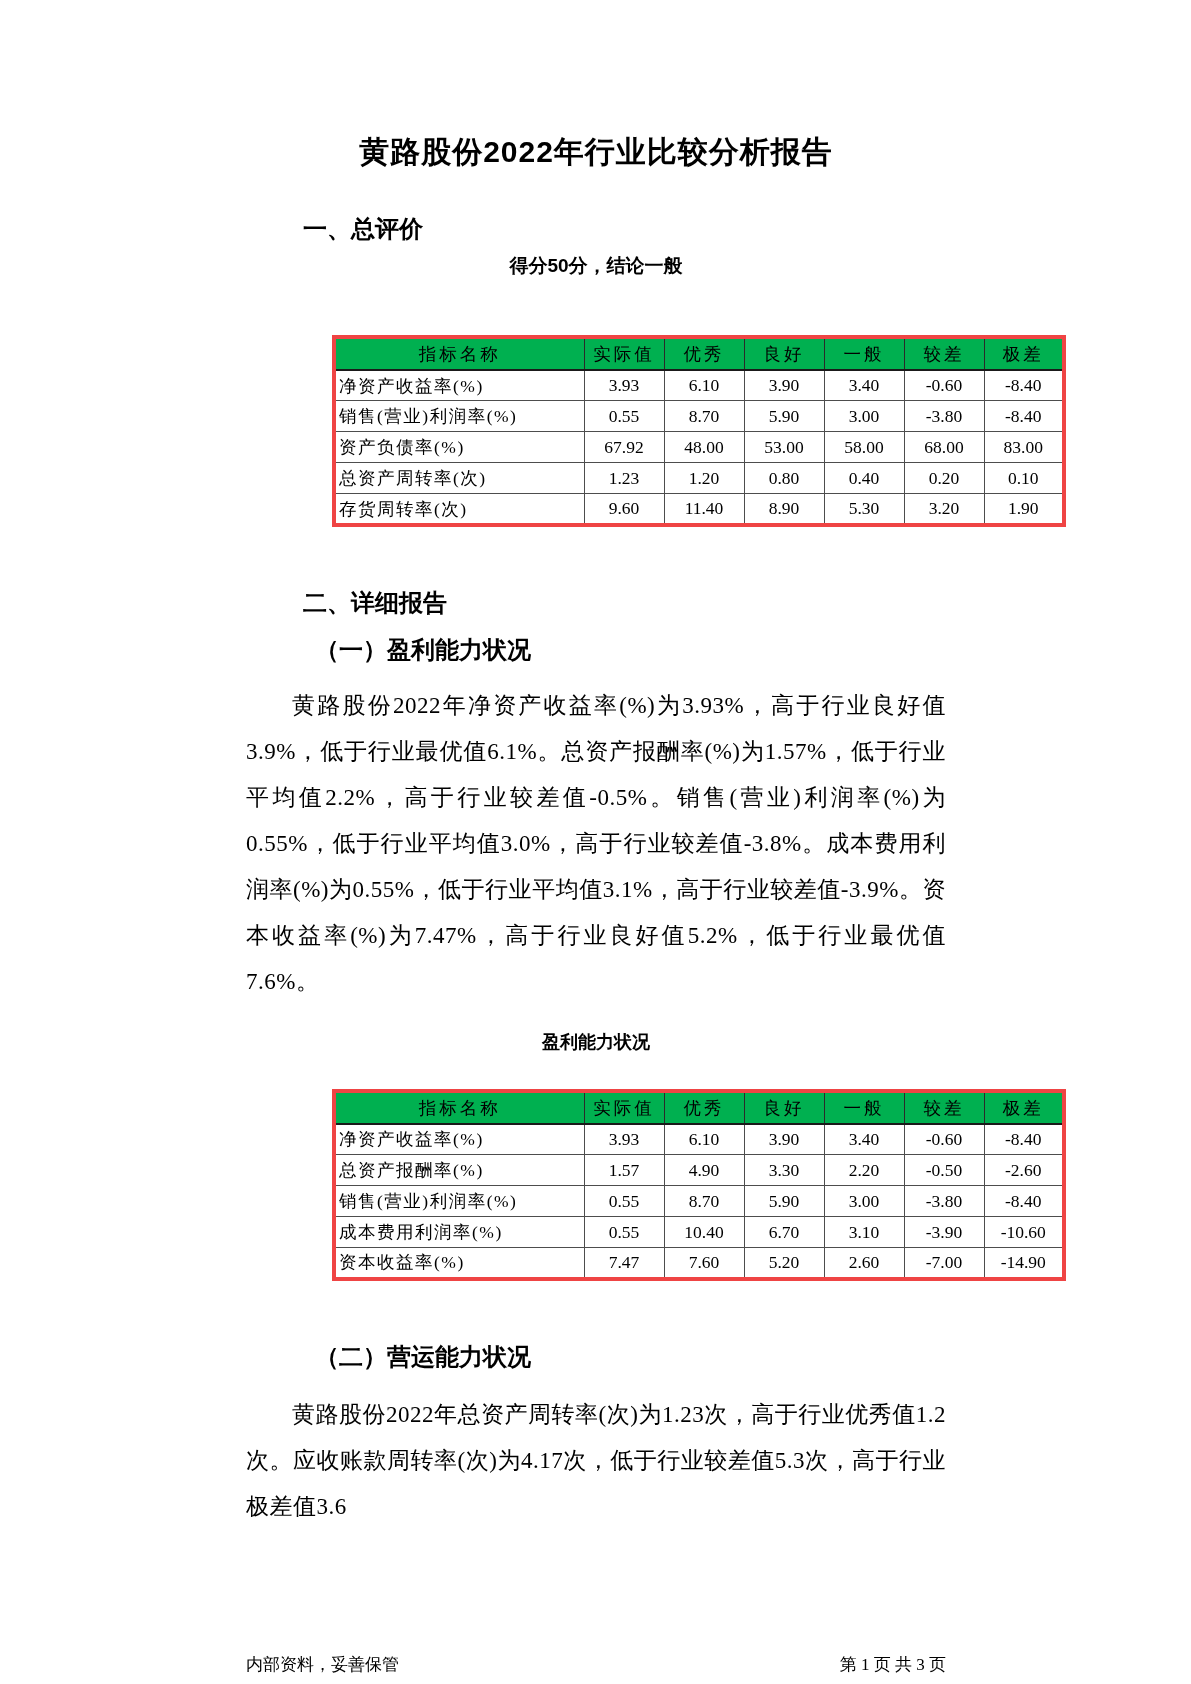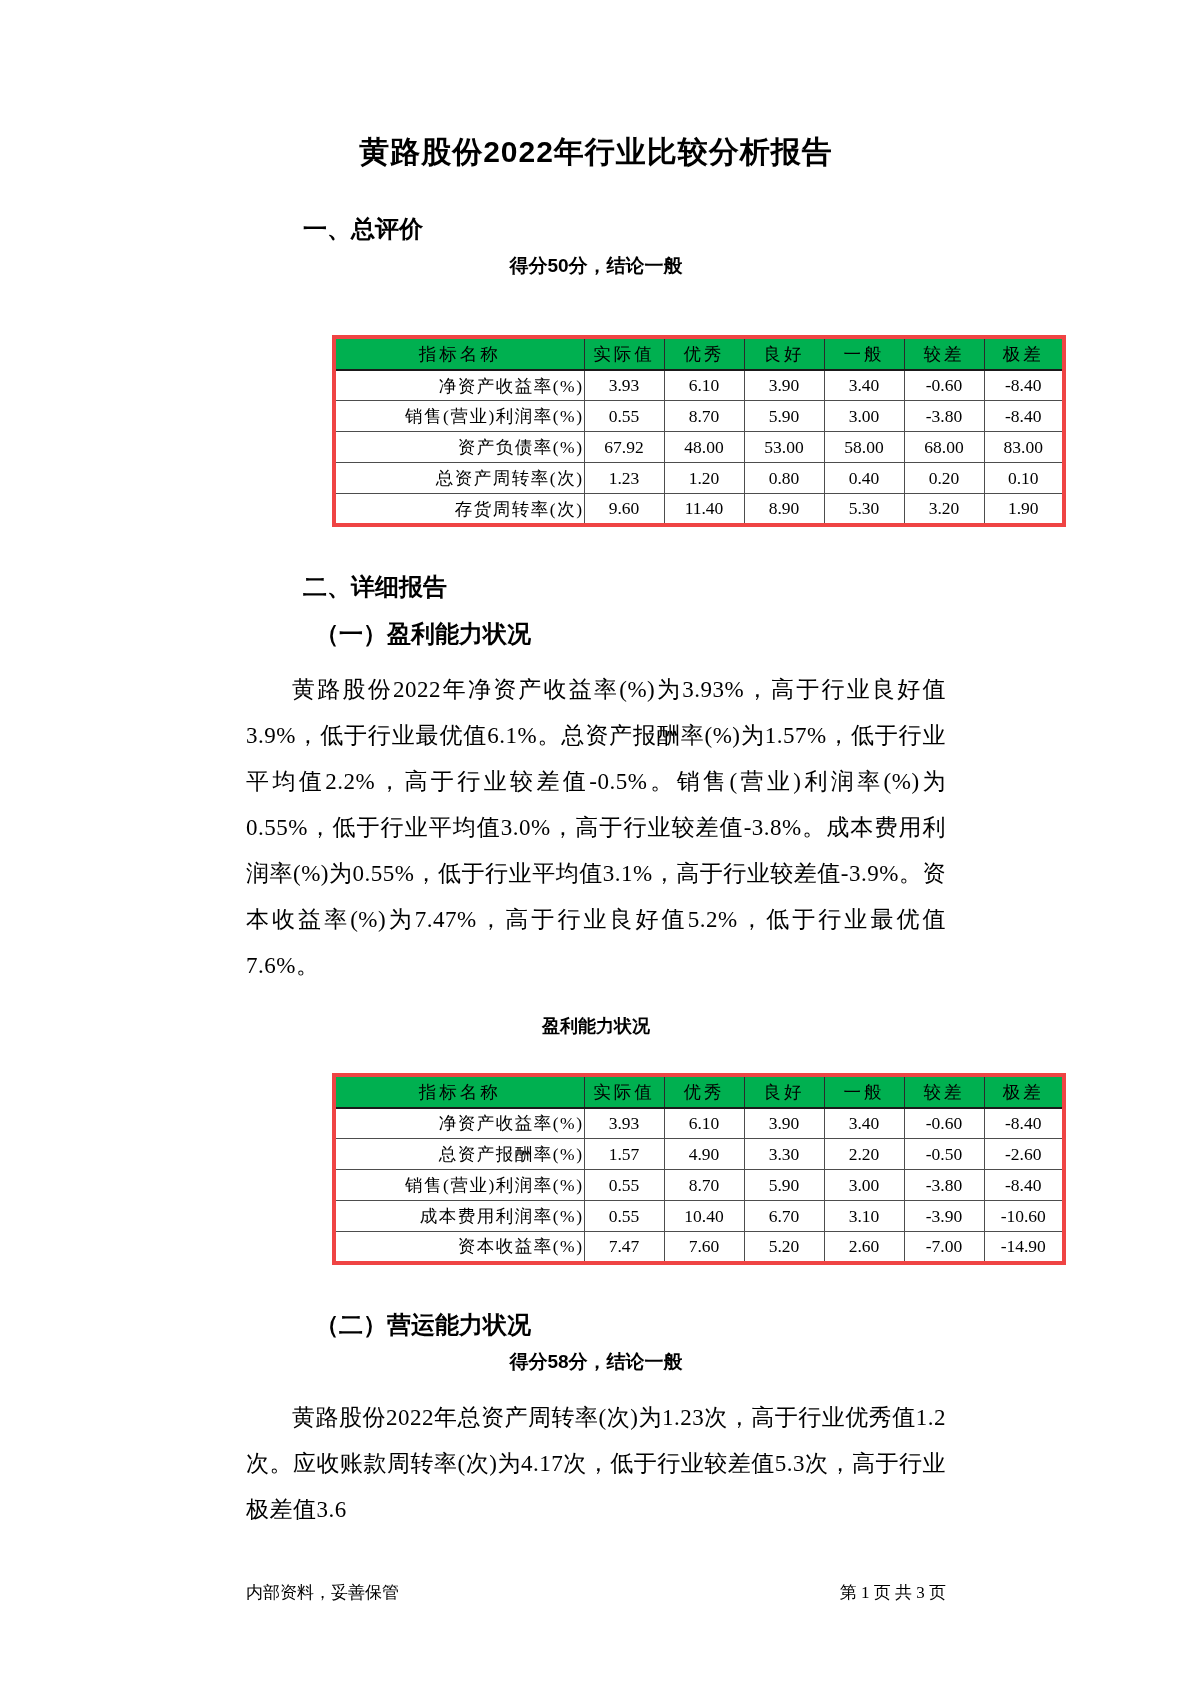--- a/index.html
+++ b/index.html
@@ -32,21 +32,21 @@
     font-size: 24px;
     line-height: 1.3;
   }
   .h2 {
     margin: 16px 0 0 69px;
     font-family: "Liberation Sans", "DejaVu Sans", sans-serif;
     font-weight: bold;
     font-size: 24px;
     line-height: 1.3;
   }
-  .h1.spaced, .h2.spaced { margin-top: 44px; }
+  .h1.spaced, .h2.spaced { margin-top: 60px; }
   .score-line {
     margin-top: 10px;
     text-align: center;
     font-family: "Liberation Sans", "DejaVu Sans", sans-serif;
     font-weight: bold;
     font-size: 19px;
     line-height: 1.3;
   }
   .body-para {
     margin-top: 18px;
@@ -85,28 +85,28 @@
     text-align: center;
     letter-spacing: 3px;
   }
   table.metrics td {
     height: 31px;
     border: 1px solid #4d4d4d;
     text-align: center;
     background: #ffffff;
   }
   table.metrics td:first-child {
-    text-align: right;
+    text-align: left;
     padding-left: 3px;
     letter-spacing: 1.5px;
     margin-top: 32px;
   }
   .footer {
     position: absolute;
-    top: 1583px;
+    top: 1655px;
     left: 136px;
     right: 135px;
     display: flex;
     justify-content: space-between;
     font-size: 17px;
     line-height: 1.2;
   }
 </style>
 </head>
 <body>
@@ -260,21 +260,20 @@
             <td>7.60</td>
             <td>5.20</td>
             <td>2.60</td>
             <td>-7.00</td>
             <td>-14.90</td>
           </tr>
         </tbody>
     </table>
 
     <div class="h2 spaced">（二）营运能力状况</div>
-    <div class="score-line">得分58分，结论一般</div>
 
     <p class="body-para" style="margin-top:20px;">黄路股份2022年总资产周转率(次)为1.23次，高于行业优秀值1.2次。应收账款周转率(次)为4.17次，低于行业较差值5.3次，高于行业极差值3.6</p>
 
   </div>
 
   <div class="footer">
     <span>内部资料，妥善保管</span>
     <span>第 1 页  共 3 页</span>
   </div>
 </div>

